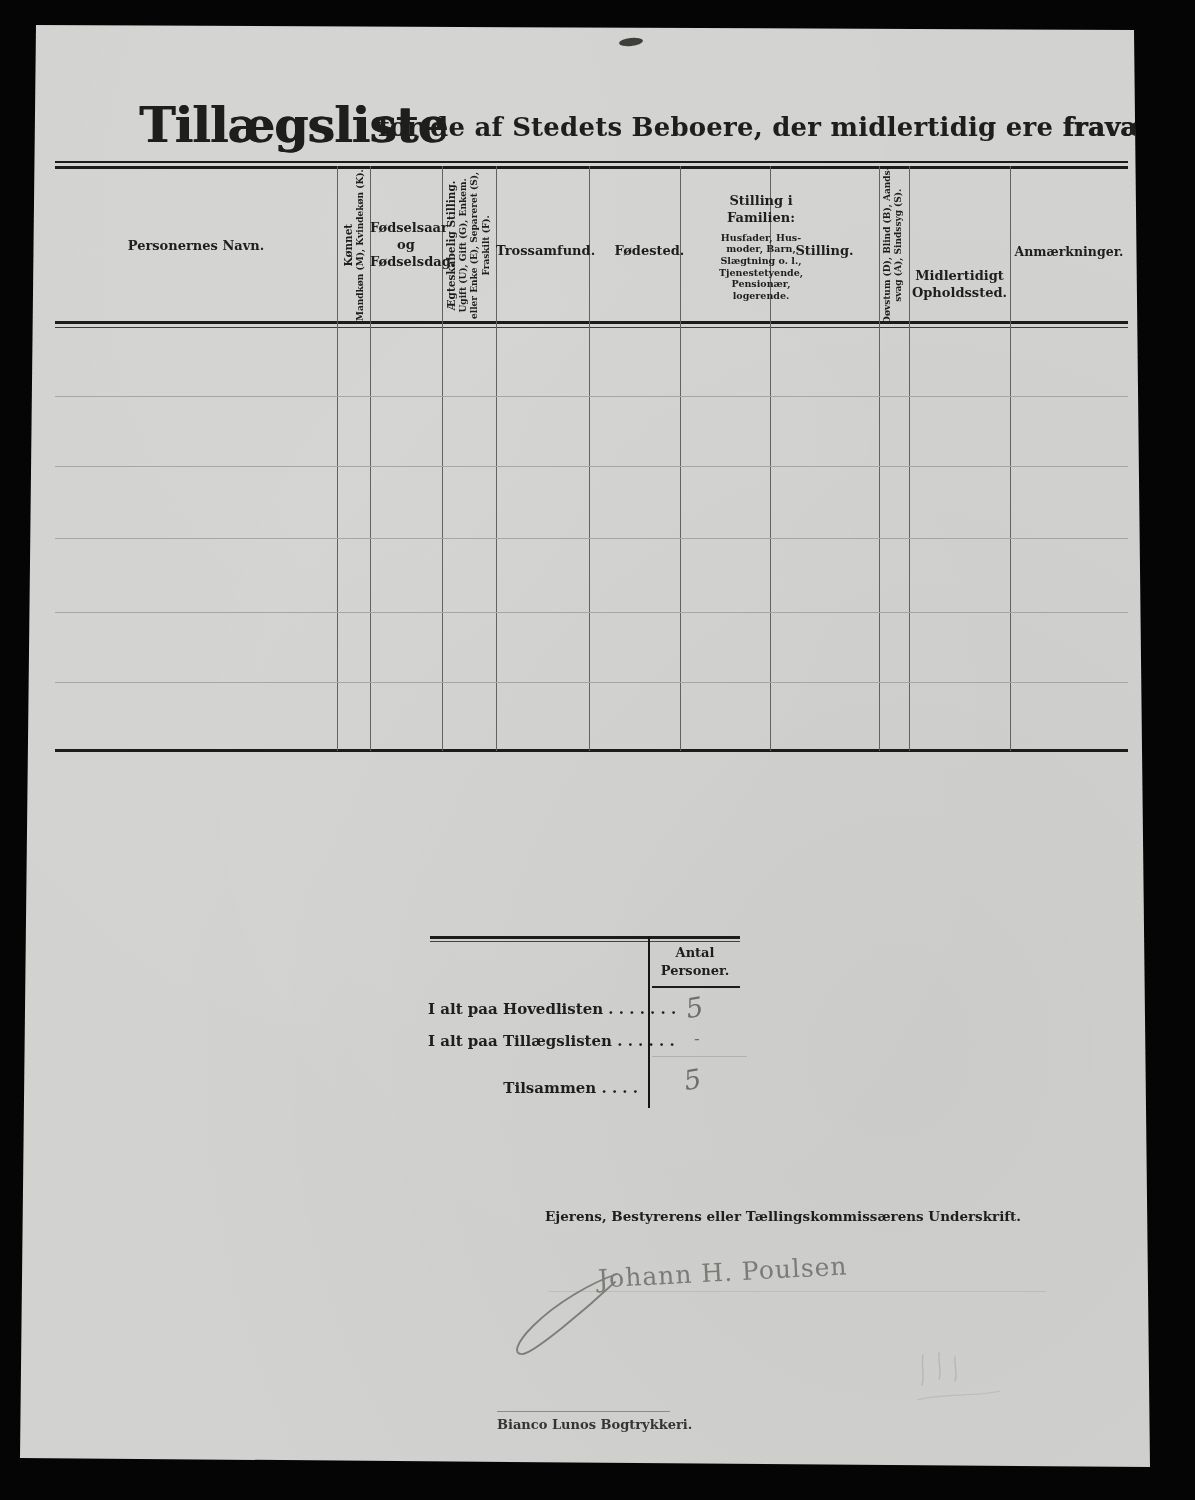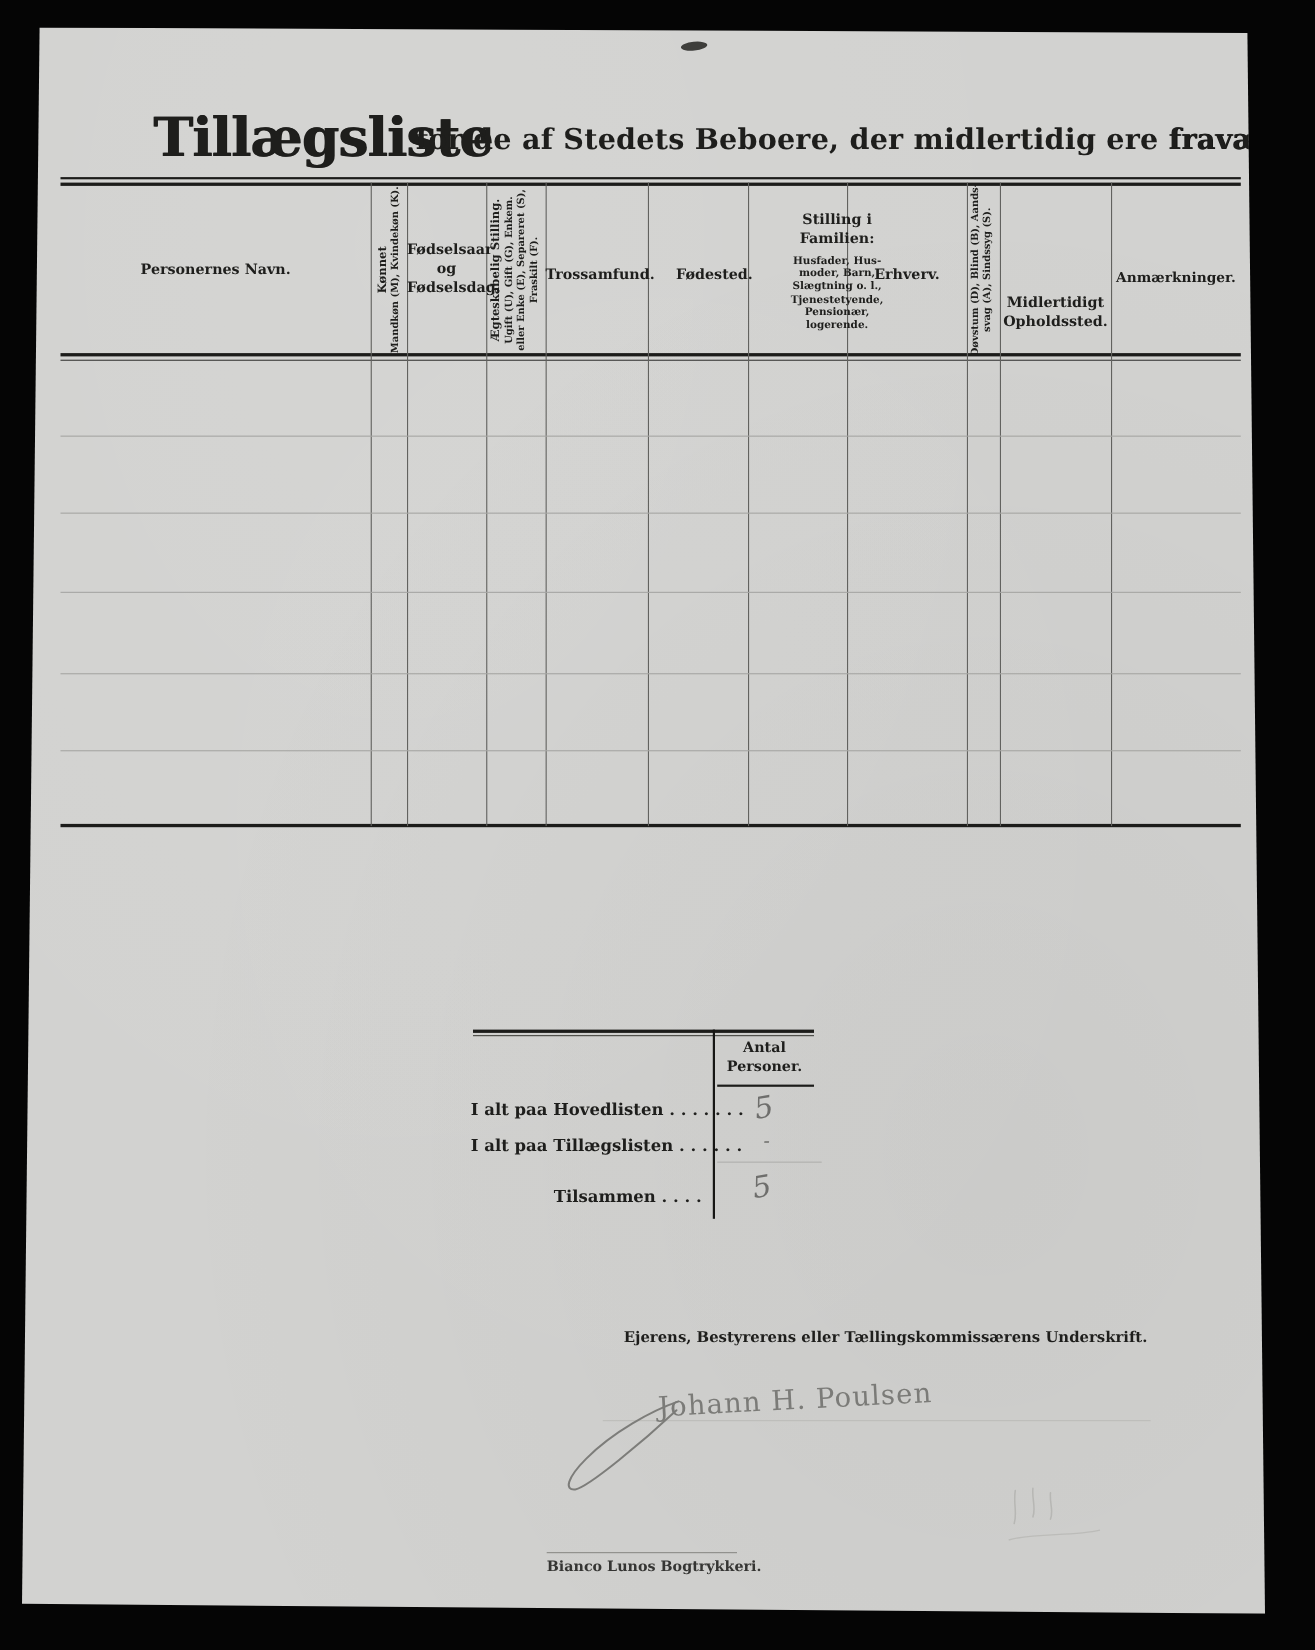--- a/index.html
+++ b/index.html
@@ -27,21 +27,21 @@
   .rotcell{position:absolute;top:170px;height:150px;display:flex;align-items:center;justify-content:center;}
   .rotinner{transform:rotate(-90deg);text-align:center;white-space:nowrap;font-weight:bold;}
   .rotmain{font-size:10.5px;font-weight:bold;line-height:1.25;}
   .rotsub{font-size:9px;font-weight:bold;line-height:1.25;}
   .subsmall{font-size:9.5px;font-weight:bold;line-height:1.22;}
   
   #summary-heading{left:297px;top:893px;width:580px;text-align:center;font-size:24px;font-weight:bold;white-space:nowrap;}
   .sumlabel{position:absolute;font-size:15px;font-weight:bold;white-space:nowrap;}
   .hand{position:absolute;font-style:italic;color:#6e6e6c;font-family:"DejaVu Serif",serif;}
   
-  #sig-caption{left:545px;top:1208px;font-size:13.5px;font-weight:bold;white-space:nowrap;margin-left:22px;}
+  #sig-caption{left:545px;top:1208px;font-size:13.5px;font-weight:bold;white-space:nowrap;}
   #sig-name{left:598px;top:1258px;font-size:25px;transform:rotate(-3deg);letter-spacing:1px;color:#7b7b78;white-space:nowrap;}
   #printer-line{left:497px;top:1411px;width:173px;height:1px;background:#8b8b88;}
   #printer-name{left:497px;top:1417px;width:173px;text-align:center;font-size:13px;font-weight:bold;color:#353533;white-space:nowrap;}
   .smudge{position:absolute;background:#232321;border-radius:50%;}
 </style>
 </head>
 <body>
 
 <div id="stage">
   <div id="paper">
@@ -102,21 +102,21 @@
       <div>Familien:</div>
       <div style="height:5px;"></div>
       <div class="subsmall">Husfader, Hus-</div>
       <div class="subsmall">moder, Barn,</div>
       <div class="subsmall">Slægtning o. l.,</div>
       <div class="subsmall">Tjenestetyende,</div>
       <div class="subsmall">Pensionær,</div>
       <div class="subsmall">logerende.</div>
     </div>
 
-    <div class="colhead" style="left:770px;top:243px;width:109px;">Erhverv.</div>
+    <div class="colhead" style="left:770px;top:243px;width:109px;">Stilling.</div>
 
     <div class="rotcell" style="left:879px;width:30px;">
       <div class="rotinner">
         <div class="rotsub">Døvstum (D), Blind (B), Aands-</div>
         <div class="rotsub">svag (A), Sindssyg (S).</div>
       </div>
     </div>
 
     <div class="colhead" style="left:909px;top:232px;width:101px;margin-top:36px;">
       <div>Midlertidigt</div>

